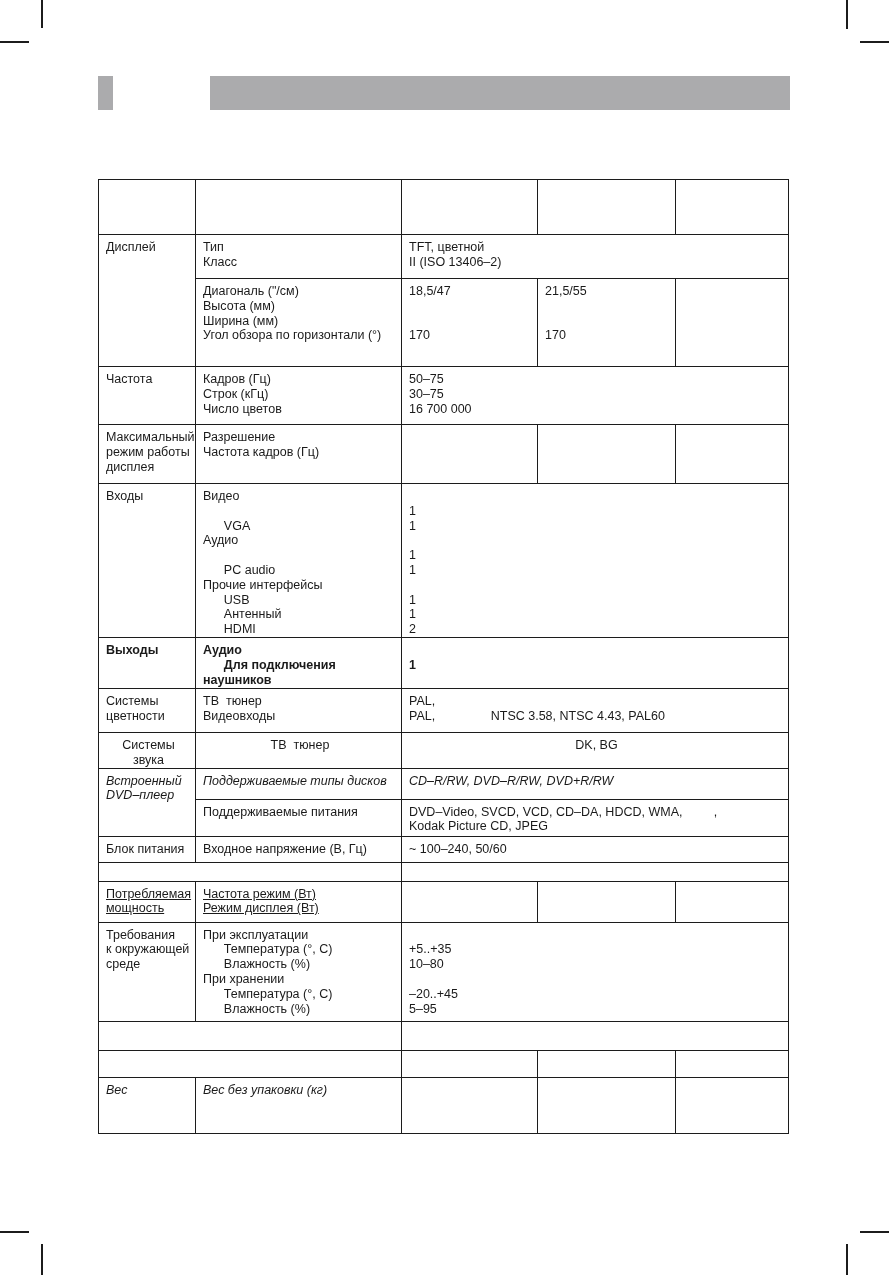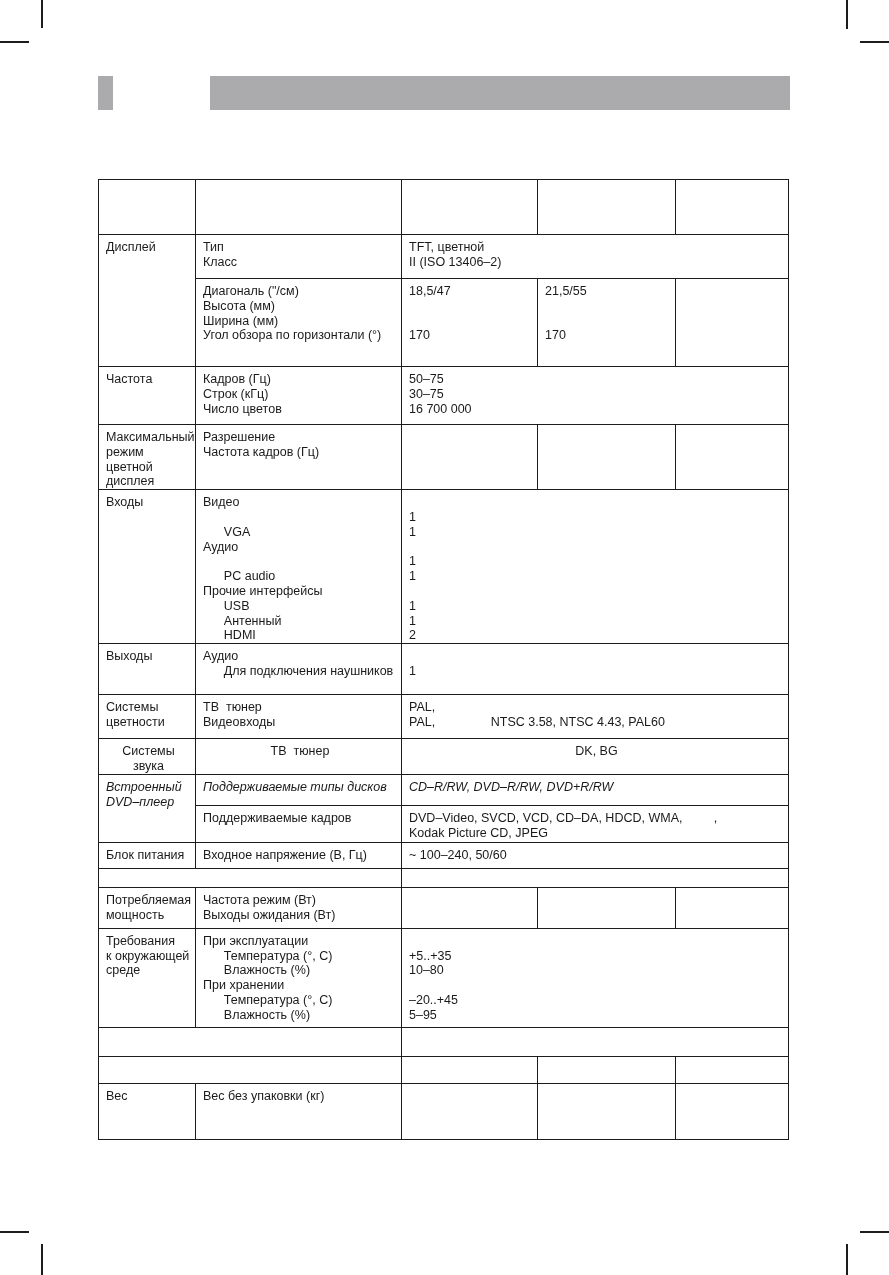--- a/index.html
+++ b/index.html
@@ -117,21 +117,21 @@
       <td colspan="3">
             <div class="line">50–75</div>
             <div class="line">30–75</div>
             <div class="line">16 700 000</div>
           </td>
     </tr>
 
     <tr style="height:59px;margin-left:36px;">
       <td>
             <div class="line">Максимальный</div>
-            <div class="line">режим цветной</div>
+            <div class="line">режим работы</div>
             <div class="line">дисплея</div>
           </td>
       <td>
             <div class="line">Разрешение</div>
             <div class="line">Частота кадров (Гц)</div>
           </td>
       <td>
             <div class="line"></div>
           </td>
       <td>
@@ -165,21 +165,21 @@
             <div class="line"></div>
             <div class="line">1</div>
             <div class="line">1</div>
             <div class="line"></div>
             <div class="line">1</div>
             <div class="line">1</div>
             <div class="line">2</div>
           </td>
     </tr>
 
-    <tr style="height:51px;">
+    <tr style="height:51px;font-weight:bold;">
       <td>
             <div class="line">Выходы</div>
           </td>
       <td>
             <div class="line">Аудио</div>
             <div class="line">      Для подключения наушников</div>
           </td>
       <td colspan="3">
             <div class="line"></div>
             <div class="line">1</div>
@@ -220,21 +220,21 @@
           </td>
       <td>
             <div class="line">Поддерживаемые типы дисков</div>
           </td>
       <td colspan="3">
             <div class="line">CD–R/RW, DVD–R/RW, DVD+R/RW</div>
           </td>
     </tr>
     <tr style="height:37px;">
       <td>
-            <div class="line">Поддерживаемые кадров</div>
+            <div class="line">Поддерживаемые питания</div>
           </td>
       <td colspan="3">
             <div class="line">DVD–Video, SVCD, VCD, CD–DA, HDCD, WMA,         ,</div>
             <div class="line">Kodak Picture CD, JPEG</div>
           </td>
     </tr>
 
     <tr style="height:26px;margin-top:31px;">
       <td>
             <div class="line">Блок питания</div>
@@ -245,28 +245,28 @@
       <td colspan="3">
             <div class="line">~ 100–240, 50/60</div>
           </td>
     </tr>
 
     <tr style="height:19px;">
       <td colspan="2"></td>
       <td colspan="3"></td>
     </tr>
 
-    <tr style="height:41px;">
+    <tr style="height:41px;text-decoration:underline;">
       <td>
             <div class="line">Потребляемая</div>
             <div class="line">мощность</div>
           </td>
       <td>
             <div class="line">Частота режим (Вт)</div>
-            <div class="line">Выходы ожидания (Вт)</div>
+            <div class="line">Режим дисплея (Вт)</div>
           </td>
       <td>
             <div class="line"></div>
           </td>
       <td>
             <div class="line"></div>
           </td>
       <td>
             <div class="line"></div>
           </td>
@@ -301,21 +301,21 @@
       <td colspan="3"></td>
     </tr>
 
     <tr style="height:27px;">
       <td colspan="2"></td>
       <td></td>
       <td></td>
       <td></td>
     </tr>
 
-    <tr style="height:56px;">
+    <tr style="height:56px;font-style:italic;">
       <td>
             <div class="line">Вес</div>
           </td>
       <td>
             <div class="line">Вес без упаковки (кг)</div>
           </td>
       <td>
             <div class="line"></div>
           </td>
       <td>

